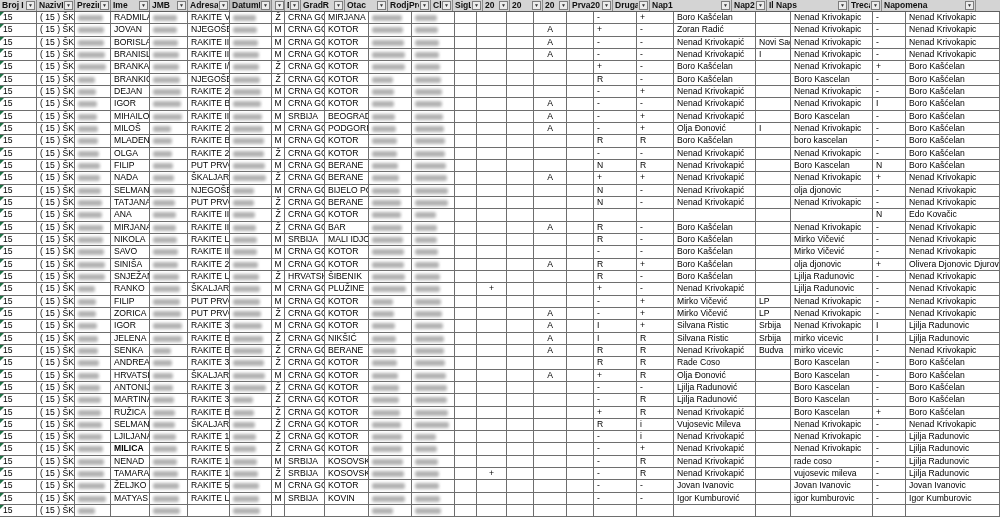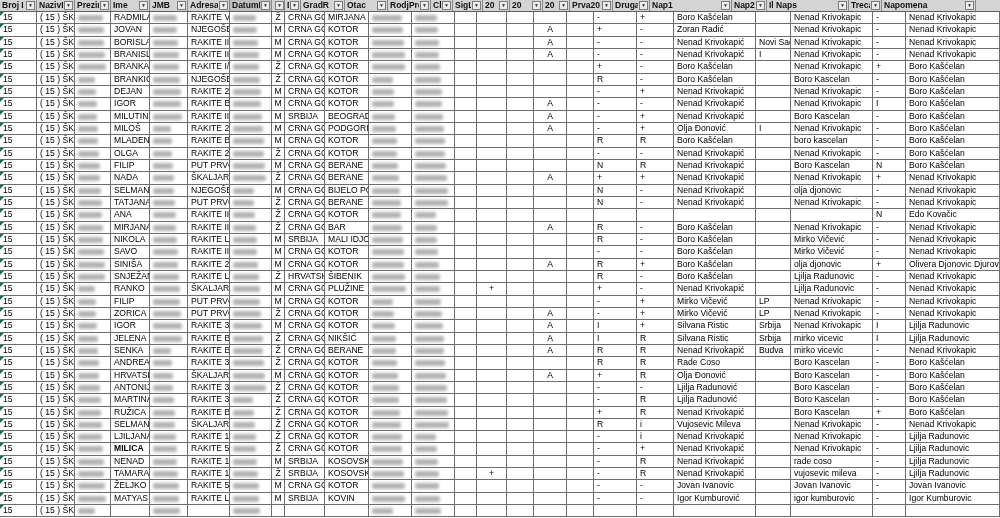--- a/index.html
+++ b/index.html
@@ -437,21 +437,21 @@
         <div class="cell" style="width: 82px;"><span>Nenad Krivokapic</span></div>
         <div class="cell" style="width: 33px;"><span>I</span></div>
         <div class="cell" style="width: 94px;"><span>Boro Kašćelan</span></div>
       </div>
       <div class="row">
         <div class="cell" style="width: 37px;"><span>15</span><span class="tri"></span></div>
         <div class="cell" style="width: 38px;"><span>( 15 ) ŠKA</span></div>
         <div class="cell" style="width: 36px;">
           <div class="smudge" style="width: 62%;"></div>
         </div>
-        <div class="cell" style="width: 39px;"><span>MILUTIN</span></div>
+        <div class="cell" style="width: 39px;"><span>MIHAILO</span></div>
         <div class="cell" style="width: 38px;">
           <div class="smudge" style="width: 88%;"></div>
         </div>
         <div class="cell" style="width: 42px;"><span>RAKITE II/</span></div>
         <div class="cell" style="width: 42px;">
           <div class="smudge" style="width: 79%;"></div>
         </div>
         <div class="cell center" style="width: 13px;"><span>M</span></div>
         <div class="cell" style="width: 40px;"><span>SRBIJA</span></div>
         <div class="cell" style="width: 44px;"><span>BEOGRAD</span></div>

